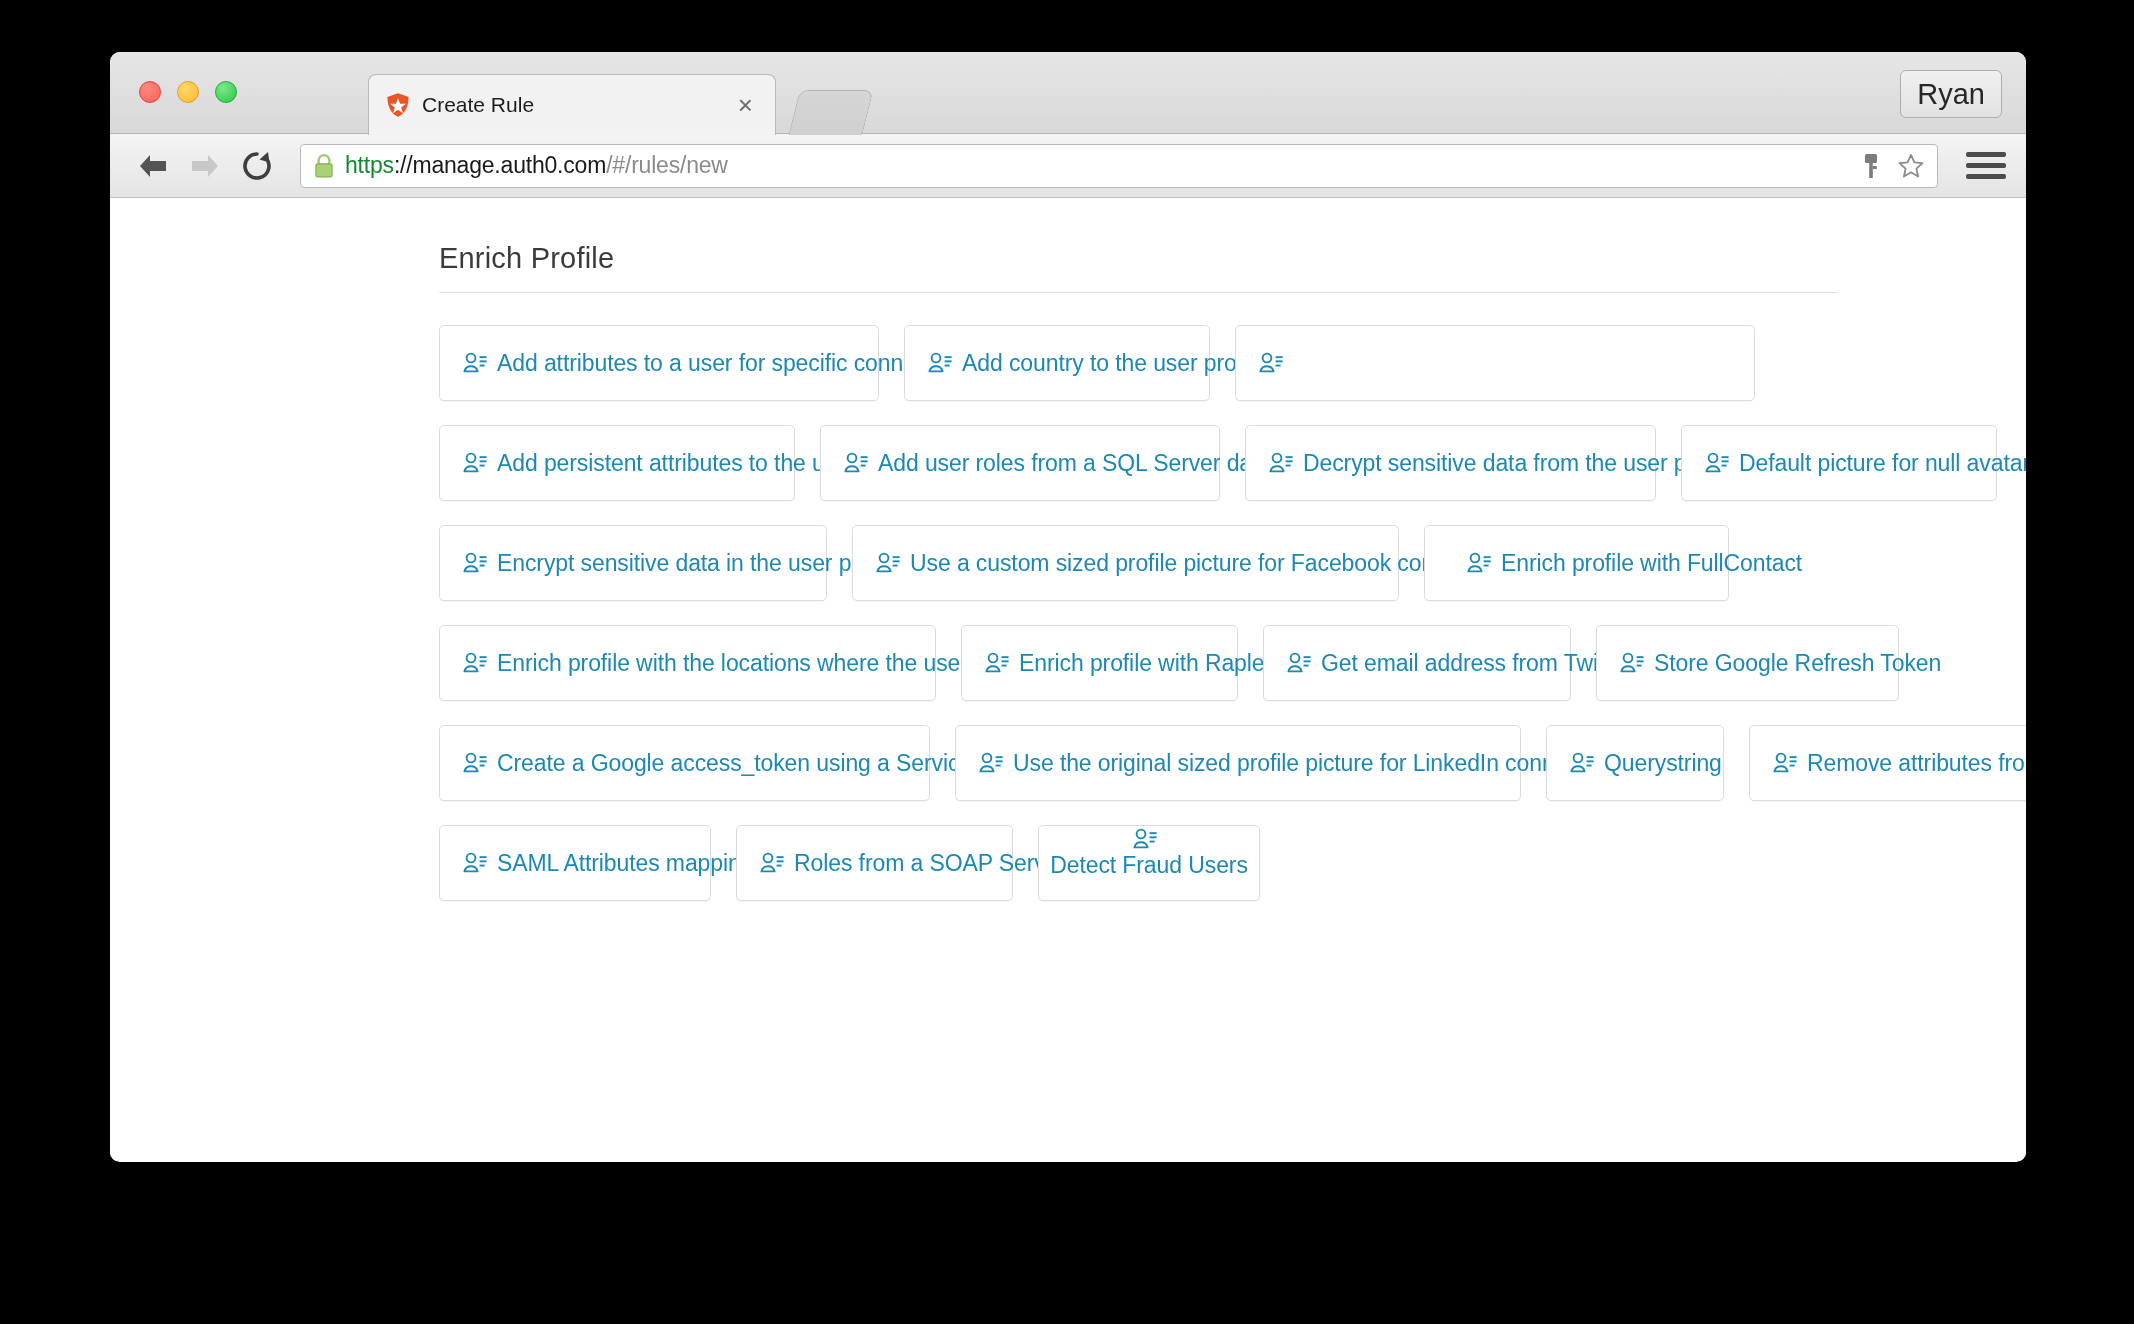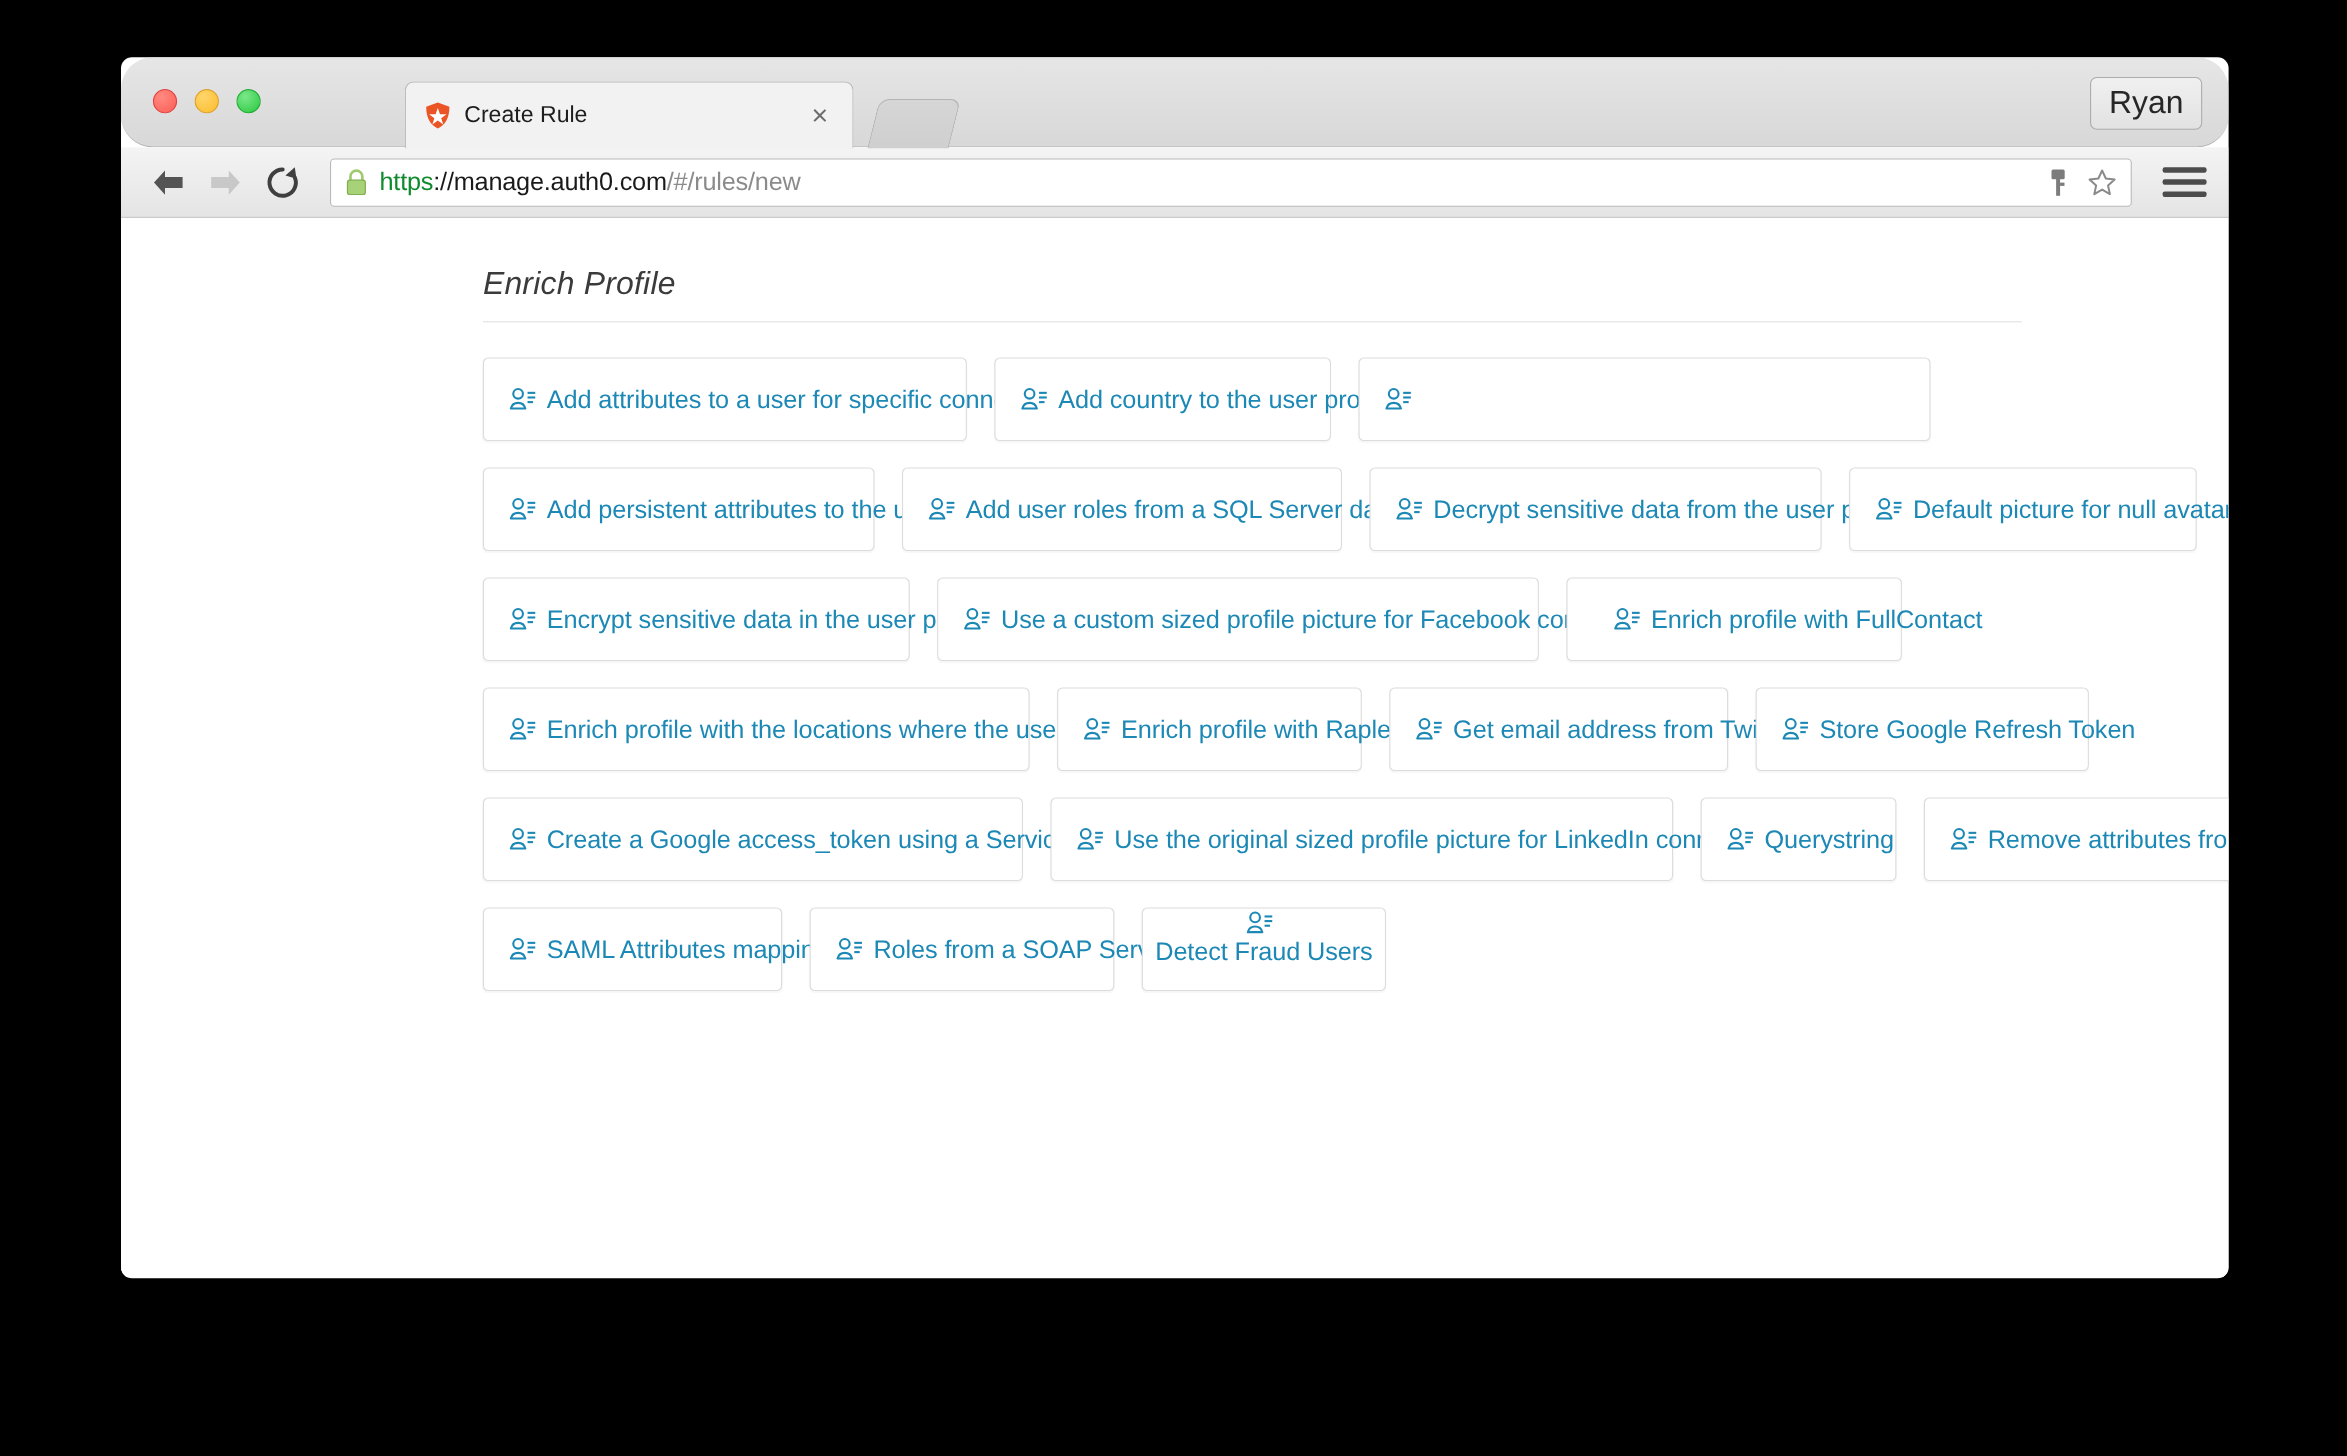--- a/index.html
+++ b/index.html
@@ -24,21 +24,20 @@
     box-shadow: 0 3px 14px rgba(0,0,0,0.45);
     overflow: hidden;
   }
 
   
   .tabbar {
     position: relative;
     height: 82px;
     background: linear-gradient(to bottom, #e6e6e6 0%, #d8d8d8 100%);
     border-bottom: 1px solid #b4b4b4;
-    border-radius: 29px;
   }
 
   .traffic-lights {
     position: absolute;
     left: 29px;
     top: 29px;
     display: flex;
     gap: 16px;
     z-index: 6;
   }
@@ -171,21 +170,20 @@
     margin: 0 auto;
     width: 1674px;
     padding-left: 208px;
   }
   .page-title {
     font-size: 29px;
     font-weight: normal;
     color: #3b3b3b;
     letter-spacing: 0.2px;
     padding-bottom: 17px;
-    font-style: italic;
   }
   .title-rule {
     border: none;
     border-top: 1px solid #e2e2e2;
     margin: 0 0 32px 0;
     width: 1399px;
   }
 
   .rules-grid {
     display: flex;

